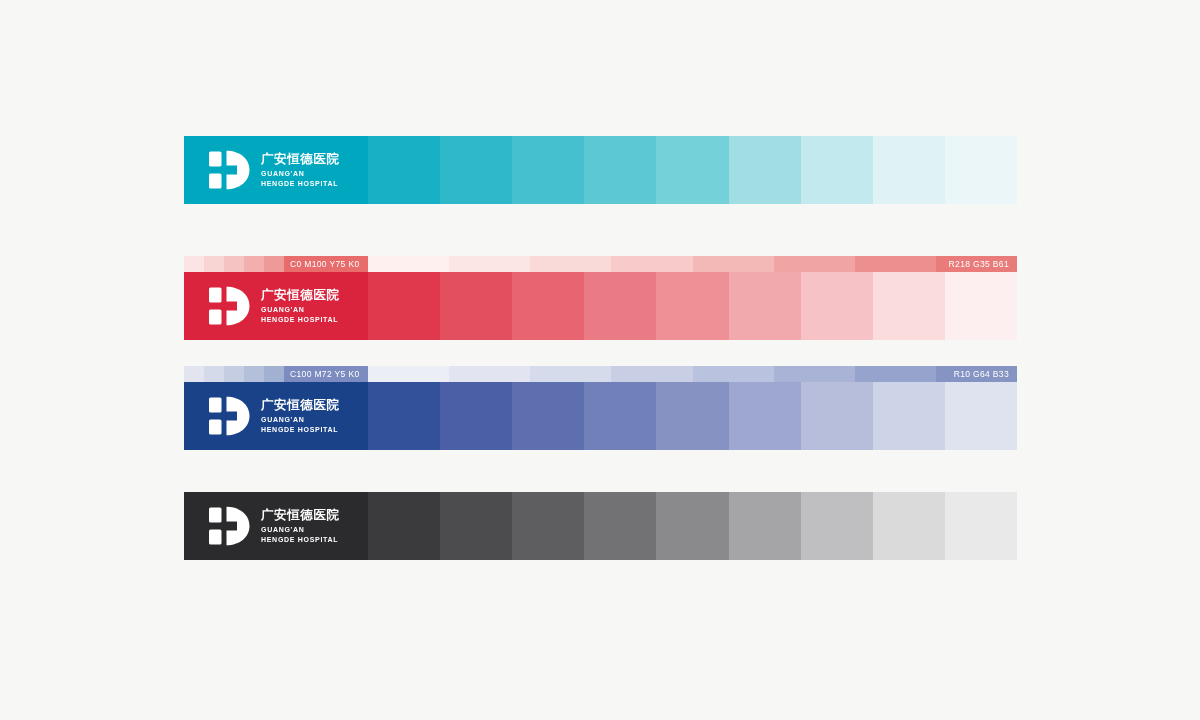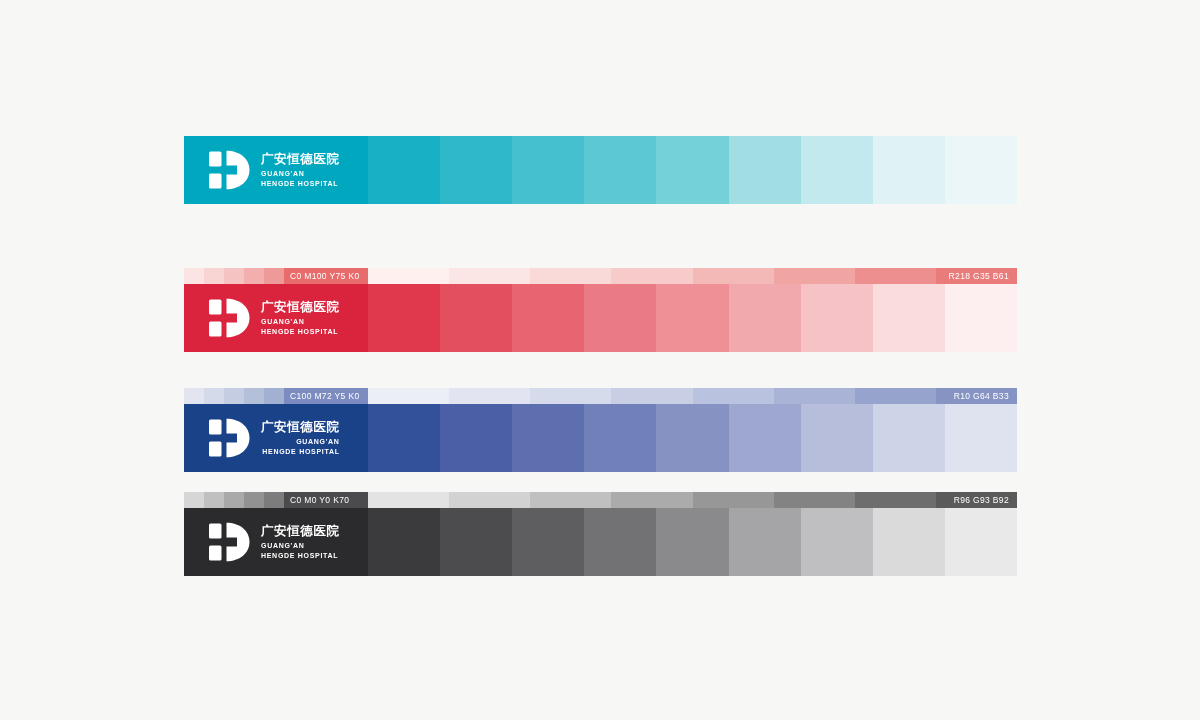--- a/index.html
+++ b/index.html
@@ -127,21 +127,21 @@
         <div class="swatch step" style="background: rgb(47, 184, 201);"></div>
         <div class="swatch step" style="background: rgb(69, 192, 206);"></div>
         <div class="swatch step" style="background: rgb(92, 200, 211);"></div>
         <div class="swatch step" style="background: rgb(116, 208, 217);"></div>
         <div class="swatch step" style="background: rgb(160, 222, 228);"></div>
         <div class="swatch step" style="background: rgb(194, 233, 237);"></div>
         <div class="swatch step" style="background: rgb(223, 242, 245);"></div>
         <div class="swatch step" style="background: rgb(234, 246, 248);"></div>
       </div>
   </div>
-    <div class="color-band" style="top: 268px;">
+    <div class="color-band" style="top: 256px;">
     <div class="band-strip">
       <div class="strip-label cmyk">C0  M100  Y75  K0</div>
       <div class="strip-label rgb">R218  G35  B61</div>
     <div class="strip-mini" style="width: 20px; background: rgb(251, 228, 227);"></div>
         <div class="strip-mini" style="width: 20px; background: rgb(248, 213, 211);"></div>
         <div class="strip-mini" style="width: 20px; background: rgb(245, 195, 193);"></div>
         <div class="strip-mini" style="width: 20px; background: rgb(242, 175, 173);"></div>
         <div class="strip-mini" style="width: 20px; background: rgb(238, 154, 152);"></div>
         <div class="strip-mini" style="width: 84px; background: rgb(233, 108, 108);"></div>
         <div class="strip-fill" style="background: rgb(253, 240, 239);"></div>
@@ -172,21 +172,21 @@
         <div class="swatch step" style="background: rgb(228, 79, 95);"></div>
         <div class="swatch step" style="background: rgb(231, 100, 112);"></div>
         <div class="swatch step" style="background: rgb(234, 122, 131);"></div>
         <div class="swatch step" style="background: rgb(238, 144, 150);"></div>
         <div class="swatch step" style="background: rgb(242, 169, 173);"></div>
         <div class="swatch step" style="background: rgb(246, 194, 197);"></div>
         <div class="swatch step" style="background: rgb(250, 220, 221);"></div>
         <div class="swatch step" style="background: rgb(253, 238, 239);"></div>
       </div>
   </div>
-    <div class="color-band" style="top: 388px; text-align: right;">
+    <div class="color-band" style="top: 366px;">
     <div class="band-strip">
       <div class="strip-label cmyk">C100  M72  Y5  K0</div>
       <div class="strip-label rgb">R10  G64  B33</div>
     <div class="strip-mini" style="width: 20px; background: rgb(226, 229, 240);"></div>
         <div class="strip-mini" style="width: 20px; background: rgb(213, 218, 234);"></div>
         <div class="strip-mini" style="width: 20px; background: rgb(197, 205, 227);"></div>
         <div class="strip-mini" style="width: 20px; background: rgb(180, 191, 218);"></div>
         <div class="strip-mini" style="width: 20px; background: rgb(162, 176, 209);"></div>
         <div class="strip-mini" style="width: 84px; background: rgb(124, 140, 192);"></div>
         <div class="strip-fill" style="background: rgb(236, 238, 246);"></div>
@@ -218,38 +218,20 @@
         <div class="swatch step" style="background: rgb(93, 111, 174);"></div>
         <div class="swatch step" style="background: rgb(113, 128, 184);"></div>
         <div class="swatch step" style="background: rgb(134, 146, 194);"></div>
         <div class="swatch step" style="background: rgb(157, 167, 207);"></div>
         <div class="swatch step" style="background: rgb(182, 190, 220);"></div>
         <div class="swatch step" style="background: rgb(206, 212, 232);"></div>
         <div class="swatch step" style="background: rgb(223, 227, 240);"></div>
       </div>
   </div>
     <div class="color-band" style="top: 492px;">
-    <div class="band-strip">
-      <div class="strip-label cmyk">C0  M0  Y0  K70</div>
-      <div class="strip-label rgb">R96  G93  B92</div>
-    <div class="strip-mini" style="width: 20px; background: rgb(214, 214, 214);"></div>
-        <div class="strip-mini" style="width: 20px; background: rgb(192, 192, 192);"></div>
-        <div class="strip-mini" style="width: 20px; background: rgb(169, 169, 169);"></div>
-        <div class="strip-mini" style="width: 20px; background: rgb(146, 146, 146);"></div>
-        <div class="strip-mini" style="width: 20px; background: rgb(124, 124, 124);"></div>
-        <div class="strip-mini" style="width: 84px; background: rgb(75, 75, 77);"></div>
-        <div class="strip-fill" style="background: rgb(227, 227, 227);"></div>
-        <div class="strip-fill" style="background: rgb(210, 210, 210);"></div>
-        <div class="strip-fill" style="background: rgb(192, 192, 192);"></div>
-        <div class="strip-fill" style="background: rgb(171, 171, 171);"></div>
-        <div class="strip-fill" style="background: rgb(151, 151, 151);"></div>
-        <div class="strip-fill" style="background: rgb(131, 131, 131);"></div>
-        <div class="strip-fill" style="background: rgb(109, 109, 109);"></div>
-        <div class="strip-fill" style="background: rgb(90, 90, 90);"></div>
-      </div>
     <div class="band-main">
       <div class="swatch logo-cell" style="background: rgb(43, 43, 45);">
         <div class="logo-lockup">
           <svg class="logo-mark" viewBox="0 0 44 40" xmlns="http://www.w3.org/2000/svg">
             <rect x="1" y="1.5" width="12.5" height="15" rx="1.6" fill="#ffffff"></rect>
             <rect x="1" y="23.5" width="12.5" height="15" rx="1.6" fill="#ffffff"></rect>
             <path d="M18.5 0.8 C31.6 0.8 41.5 8.6 41.5 19.9 C41.5 31.2 31.6 39.2 18.5 39.2 L18.5 24.6 L29.0 24.6 L29.0 15.4 L18.5 15.4 Z" fill="#ffffff"></path>
           </svg>
           <div class="logo-text">
             <div class="logo-cn">广安恒德医院</div>

